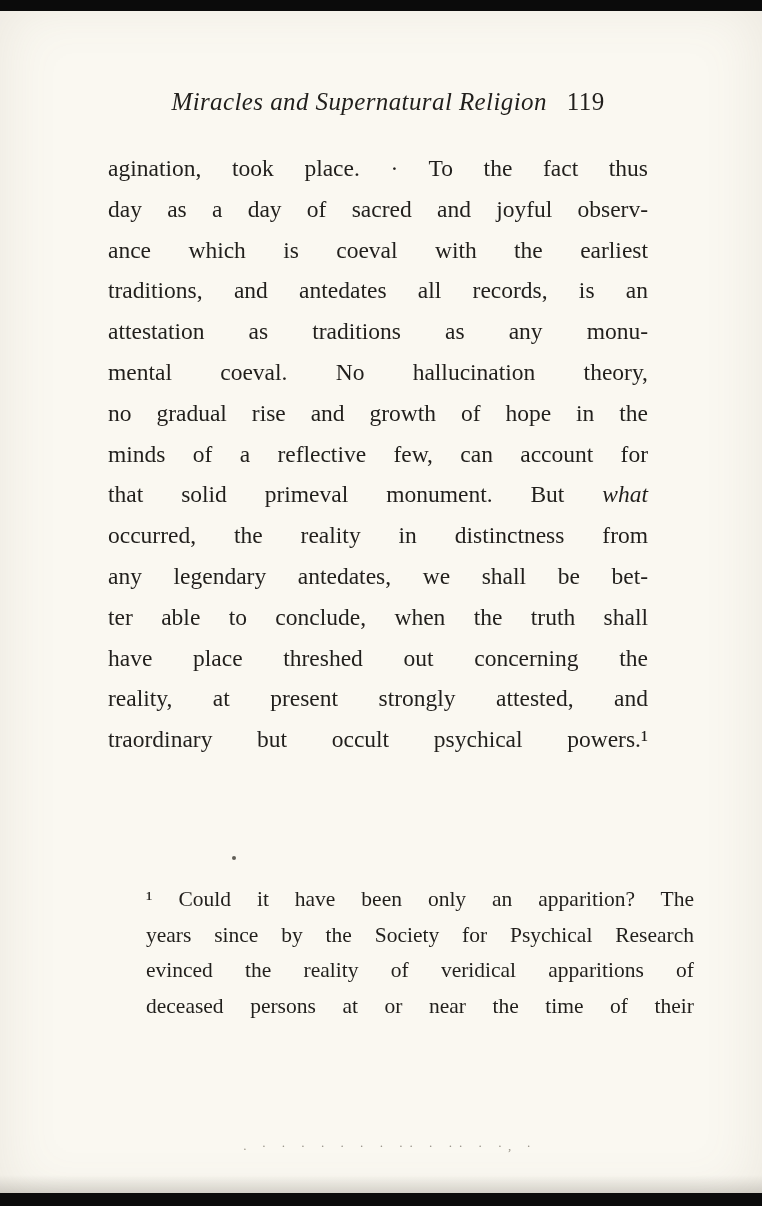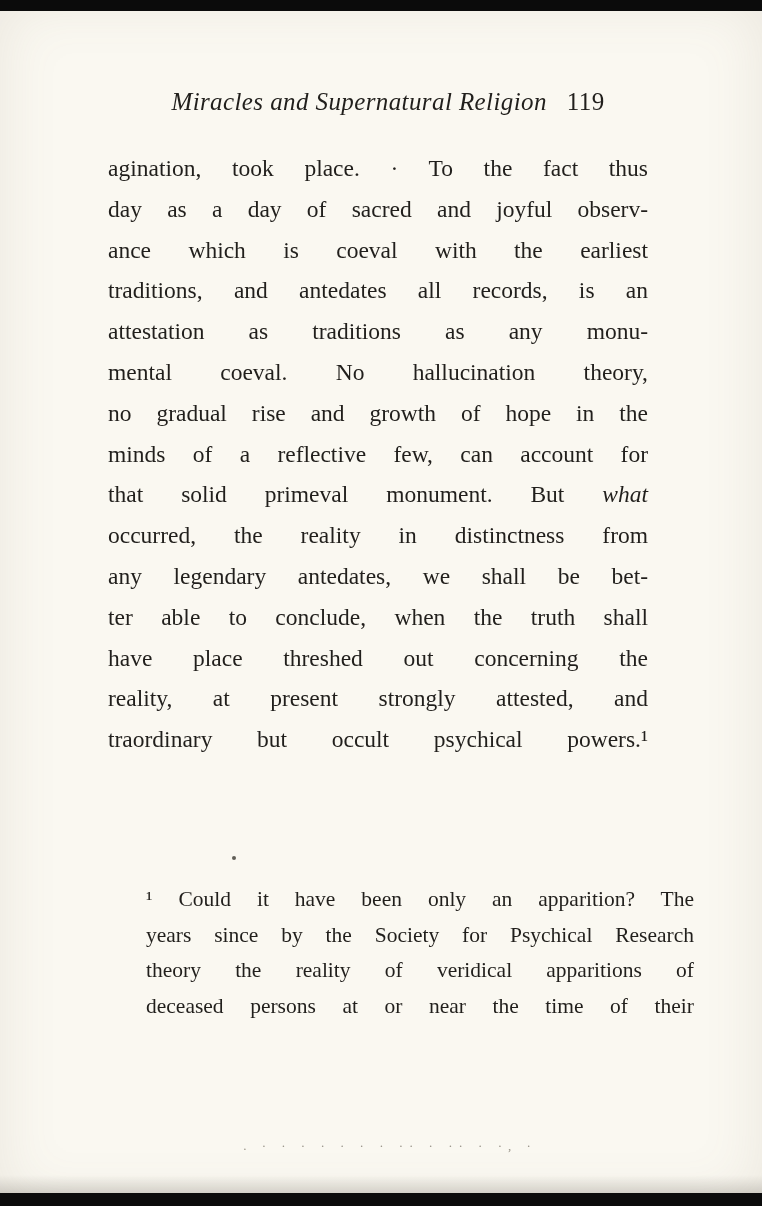--- a/index.html
+++ b/index.html
@@ -129,21 +129,21 @@
       <div class="text-line">have place threshed out concerning the</div>
       <div class="text-line">reality, at present strongly attested, and</div>
       <div class="text-line">traordinary but occult psychical powers.¹</div>
     </div>
 
   <div class="scan-speck"></div>
 
   <div class="footnote">
       <div class="text-line">¹ Could it have been only an apparition? The</div>
       <div class="text-line">years since by the Society for Psychical Research</div>
-      <div class="text-line">theory the reality of veridical apparitions of</div>
+      <div class="text-line">evinced the reality of veridical apparitions of</div>
       <div class="text-line">deceased persons at or near the time of their</div>
     </div>
 
   <div class="scan-noise">. · · ·  ·  · · ·  ··  ·  ·· ·  ·, ·</div>
 
   <div class="scan-bar-bottom"></div>
 
 </div>
 
 </body></html>

